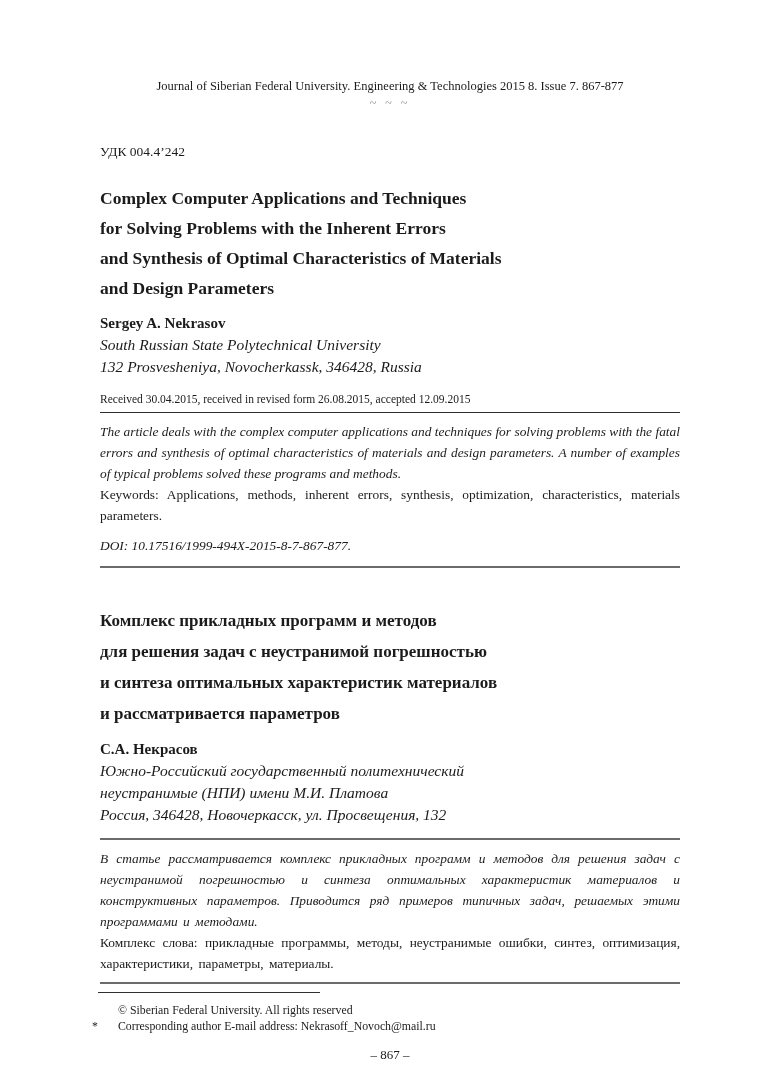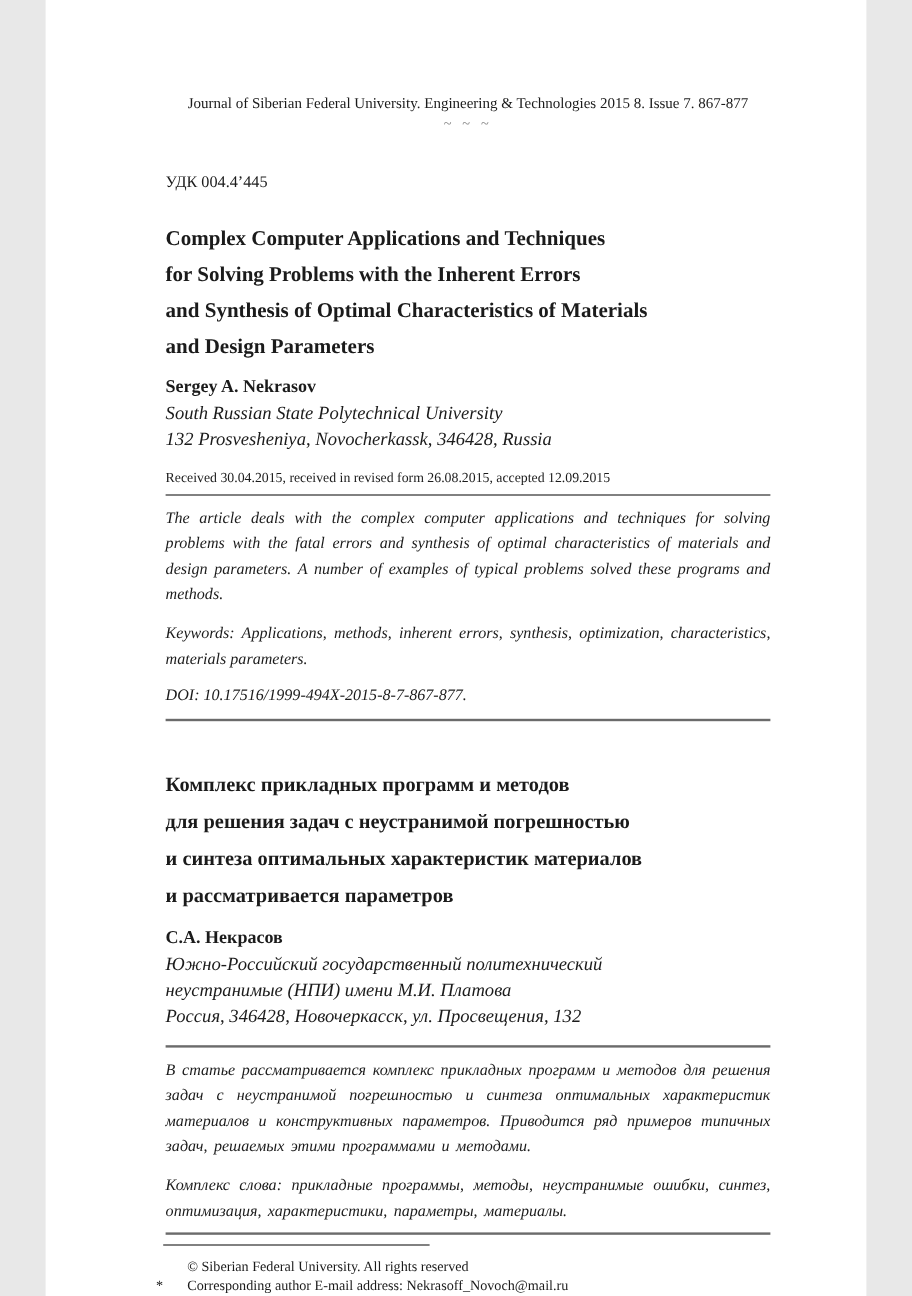--- a/index.html
+++ b/index.html
@@ -1,18 +1,18 @@
 <!DOCTYPE html>
 <html><head>
 <meta charset="utf-8">
 <style>
   html, body { margin: 0; padding: 0; background: #e8e8e8; }
   .page {
     position: relative;
-    width: 684px;
+    width: 760px;
     height: 1080px;
     margin: 0 auto;
     background: #ffffff;
     box-sizing: border-box;
     padding: 78px 80px 0 100px;
     font-family: "Liberation Serif", "DejaVu Serif", serif;
     color: #1b1b1b;
     overflow: hidden;
   }
   .journal-header { text-align: center; font-size: 12.5px; line-height: 16px; }
@@ -20,40 +20,40 @@
   .udk { margin-top: 33px; font-size: 13.5px; }
   .title-en { margin-top: 23px; font-size: 17.5px; font-weight: bold; line-height: 30px; }
   .author-block { margin-top: 9px; text-align: left; font-size: 15px; line-height: 22px; }
   .author-name { font-weight: bold; font-style: normal; }
   .author-aff { font-style: italic; font-size: 15.5px; }
   .received { margin-top: 15px; text-align: left; font-size: 11.5px; }
   .rule-thin { margin-top: 7px; border: 0; border-top: 1.5px solid #2f2f2f; height: 0; }
   .rule-thick { border: 0; border-top: 2.5px solid #6b6b6b; height: 0; }
   .abstract { margin-top: 5px; font-size: 13.4px; font-style: italic; line-height: 21px; text-align: justify; }
   .abstract-ru { word-spacing: 2px; }
-  .keywords { margin-top: 12px; font-size: 13.4px; font-style: italic; line-height: 21px; text-align: justify; }
+  .keywords { font-size: 13.4px; line-height: 21px; text-align: justify; }
   .doi { margin-top: 12px; font-size: 13.4px; font-style: italic; }
   .gap-doi { margin-top: 12px; }
   .title-ru { margin-top: 37px; font-size: 17px; font-weight: bold; line-height: 31px; }
   .gap-ru-rule { margin-top: 12px; }
   .gap-end-rule { margin-top: 8px; }
   .fn-rule { margin-top: 4px; width: 222px; border: 0; border-top: 1.5px solid #2f2f2f; height: 0; margin-left: -2px; }
   .footnotes { margin-top: 9px; font-size: 11.8px; line-height: 16px; display: grid; grid-template-columns: 26px 1fr; margin-left: -8px; }
   .fn-marker { text-align: left; }
   .page-number { margin-top: 13px; text-align: center; font-size: 13px; }
 </style>
 </head>
 <body>
 
 <div class="page">
 
   <div class="journal-header">Journal of Siberian Federal University. Engineering &amp; Technologies 2015 8. Issue 7. 867-877</div>
   <div class="ornament">~ ~ ~</div>
 
-  <div class="udk">УДК 004.4’445</div>
+  <div class="udk">УДК 004.4’242</div>
 
   <div class="title-en">
     <div>Complex Computer Applications and Techniques</div>
     <div>for Solving Problems with the Inherent Errors</div>
     <div>and Synthesis of Optimal Characteristics of Materials</div>
     <div>and Design Parameters</div>
   </div>
 
   <div class="author-block">
     <div class="author-name">Sergey A. Nekrasov</div>

